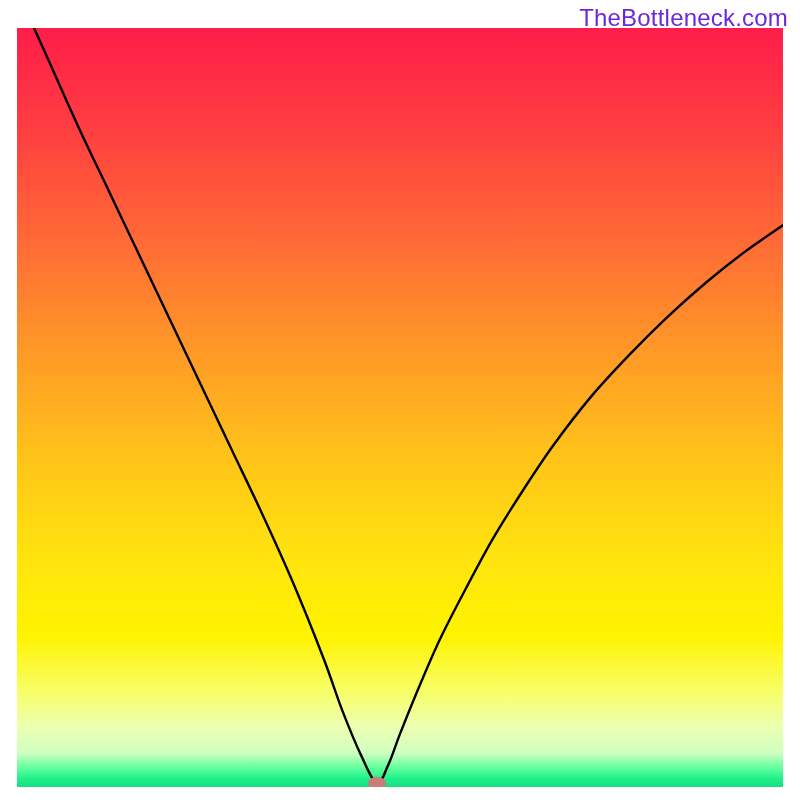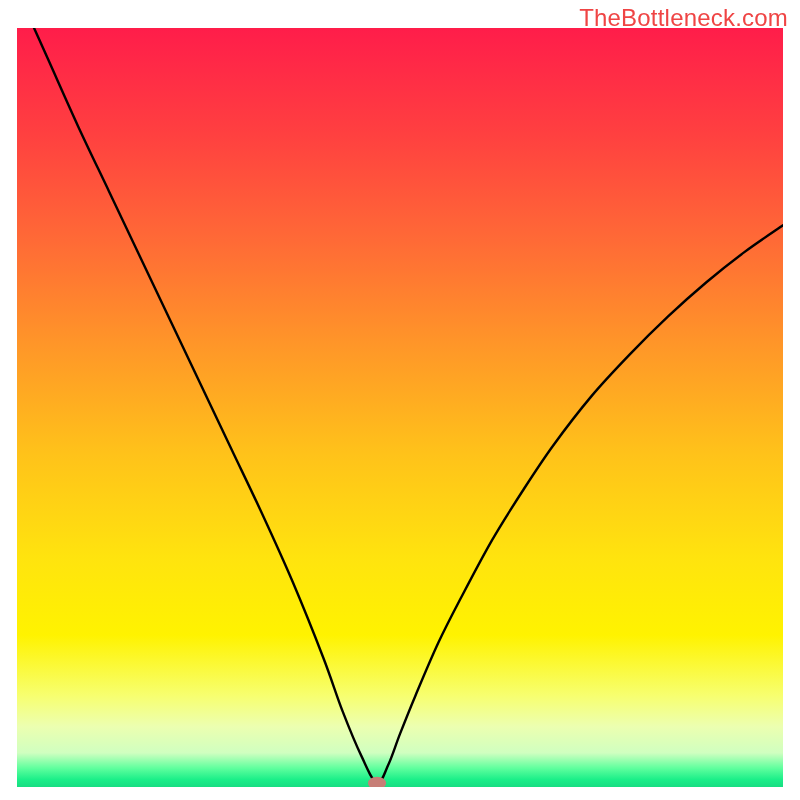--- a/index.html
+++ b/index.html
@@ -14,21 +14,21 @@
   .frame {
     position: relative;
     width: 800px;
     height: 800px;
     box-sizing: border-box;
   }
   .watermark {
     position: absolute;
     top: 4px;
     right: 12px;
-    color: #ef4444;
+    color: #6d28d9;
     font-size: 24px;
     font-weight: 400;
     letter-spacing: 0.2px;
     z-index: 20;
   }
   .plot {
     position: absolute;
     top: 28px;
     left: 17px;
     width: 766px;

